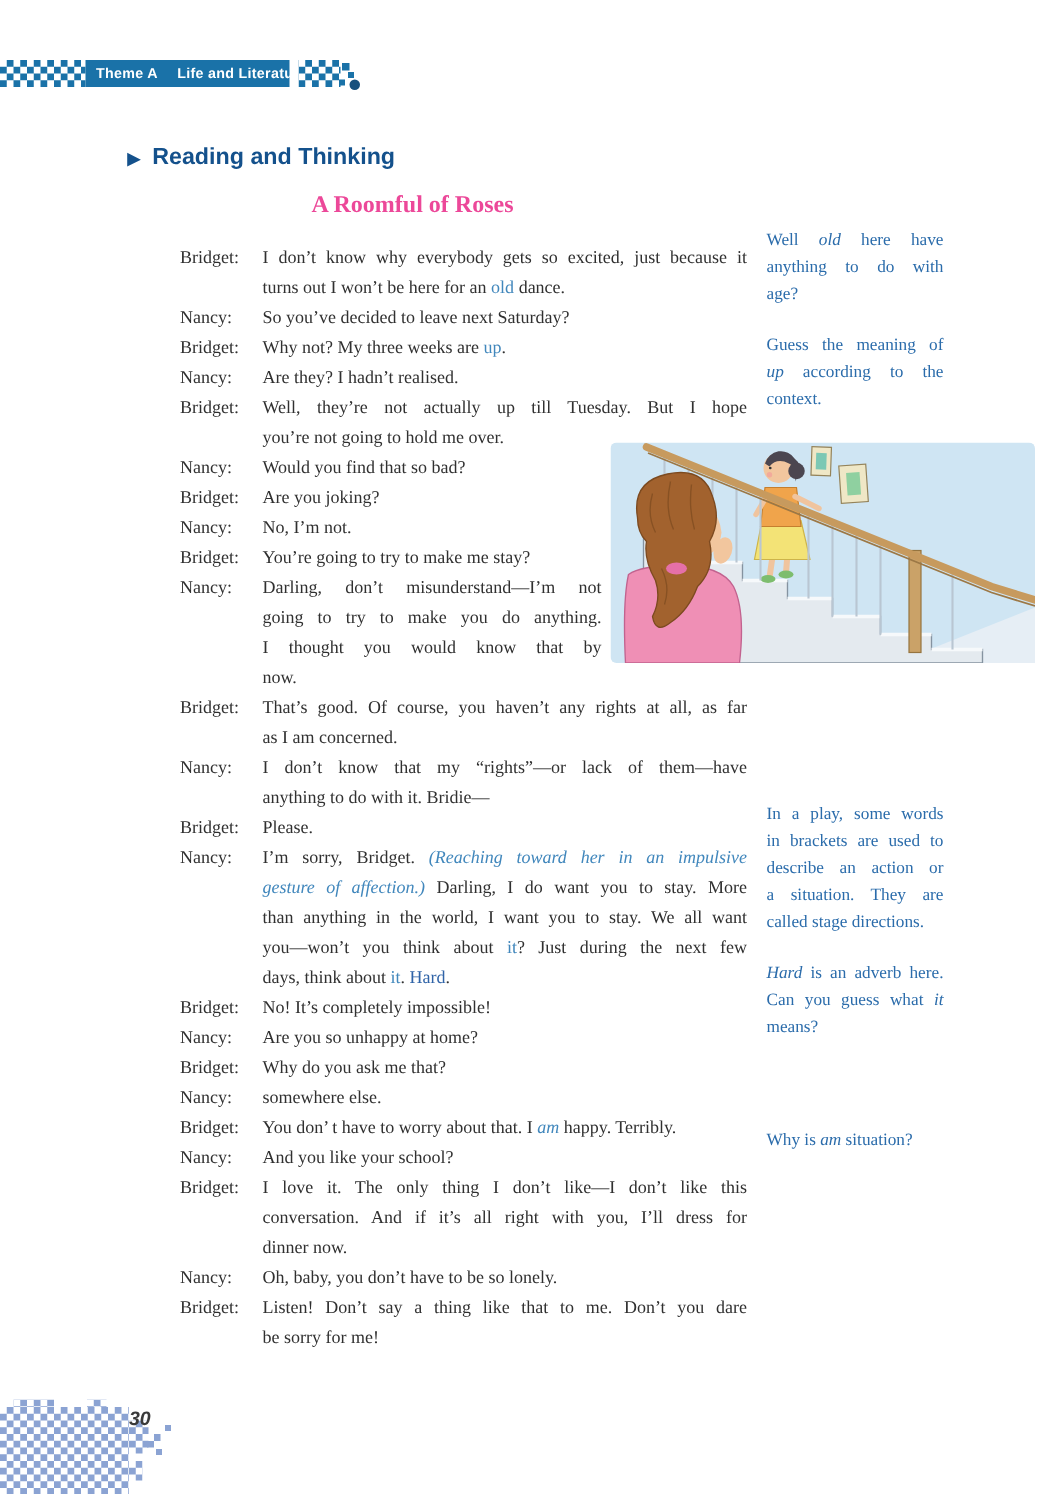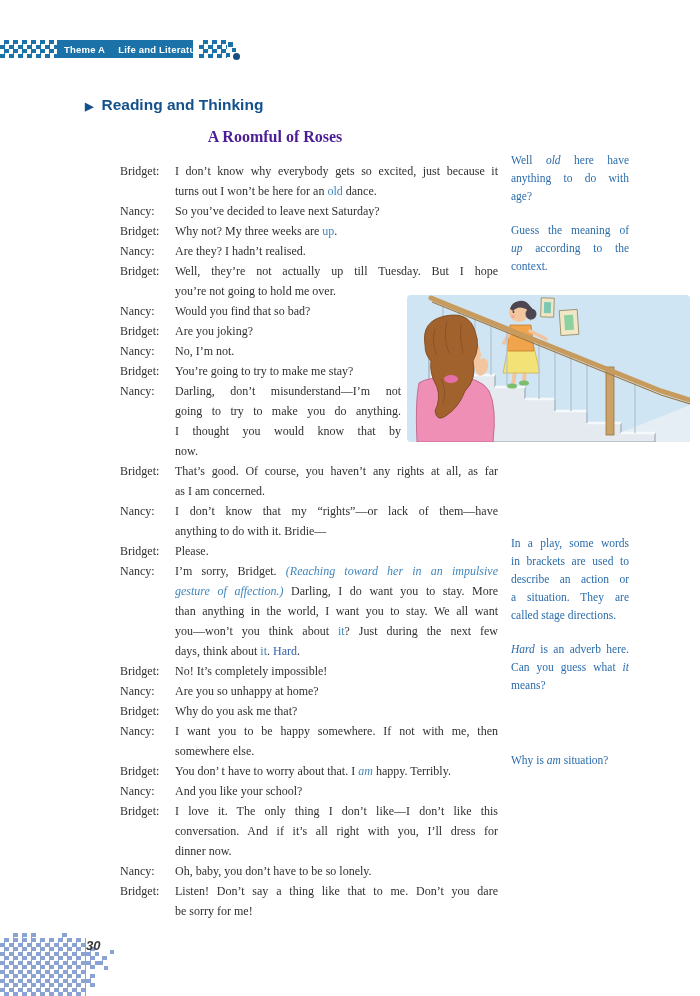--- a/index.html
+++ b/index.html
@@ -16,21 +16,21 @@
           font-family:"Liberation Sans",sans-serif;font-weight:bold;font-size:9.5px;color:#ffffff;
           letter-spacing:.2px;white-space:nowrap;}
   .hdr-sq{position:absolute;background:#1a72a8;}
   .hdr-dot{position:absolute;width:7px;height:7px;border-radius:50%;background:#17507d;}
 
   
   .section-heading{position:absolute;left:85px;top:96px;display:flex;align-items:center;gap:8px;
           font-family:"Liberation Sans",sans-serif;font-weight:bold;font-size:15.5px;color:#14518c;}
   .section-heading .arrow{font-size:11px;line-height:1;position:relative;top:1px;}
   .doc-title{position:absolute;left:120px;top:128px;width:310px;text-align:center;
-          font-weight:bold;font-size:16px;color:#4c1d95;}
+          font-weight:bold;font-size:16px;color:#ec4899;}
 
   
   .dialogue{position:absolute;left:120px;top:161px;width:378px;font-size:12px;line-height:20px;color:#303030;}
   .turn{display:grid;grid-template-columns:55px 1fr;}
   .speaker{white-space:nowrap;}
   .line{height:20px;overflow:visible;}
   .line.j{text-align:justify;text-align-last:justify;}
   .line.narrow{padding-right:97px;}
   .seg-hl{color:#4187bc;}
   .seg-hl2{color:#2f63a7;}
@@ -182,21 +182,20 @@
       </div>
       <div class="turn">
         <div class="speaker">Bridget:</div>
         <div>
           <div class="line"><span class="seg">Why do you ask me that?</span></div>
         </div>
       </div>
       <div class="turn">
         <div class="speaker">Nancy:</div>
         <div>
-          <div class="line j"><span class="seg">I want you to be happy somewhere. If not with me, then</span></div>
           <div class="line"><span class="seg">somewhere else.</span></div>
         </div>
       </div>
       <div class="turn">
         <div class="speaker">Bridget:</div>
         <div>
           <div class="line"><span class="seg">You don’ t have to worry about that. I </span><span class="seg seg-stage">am</span><span class="seg"> happy. Terribly.</span></div>
         </div>
       </div>
       <div class="turn">

